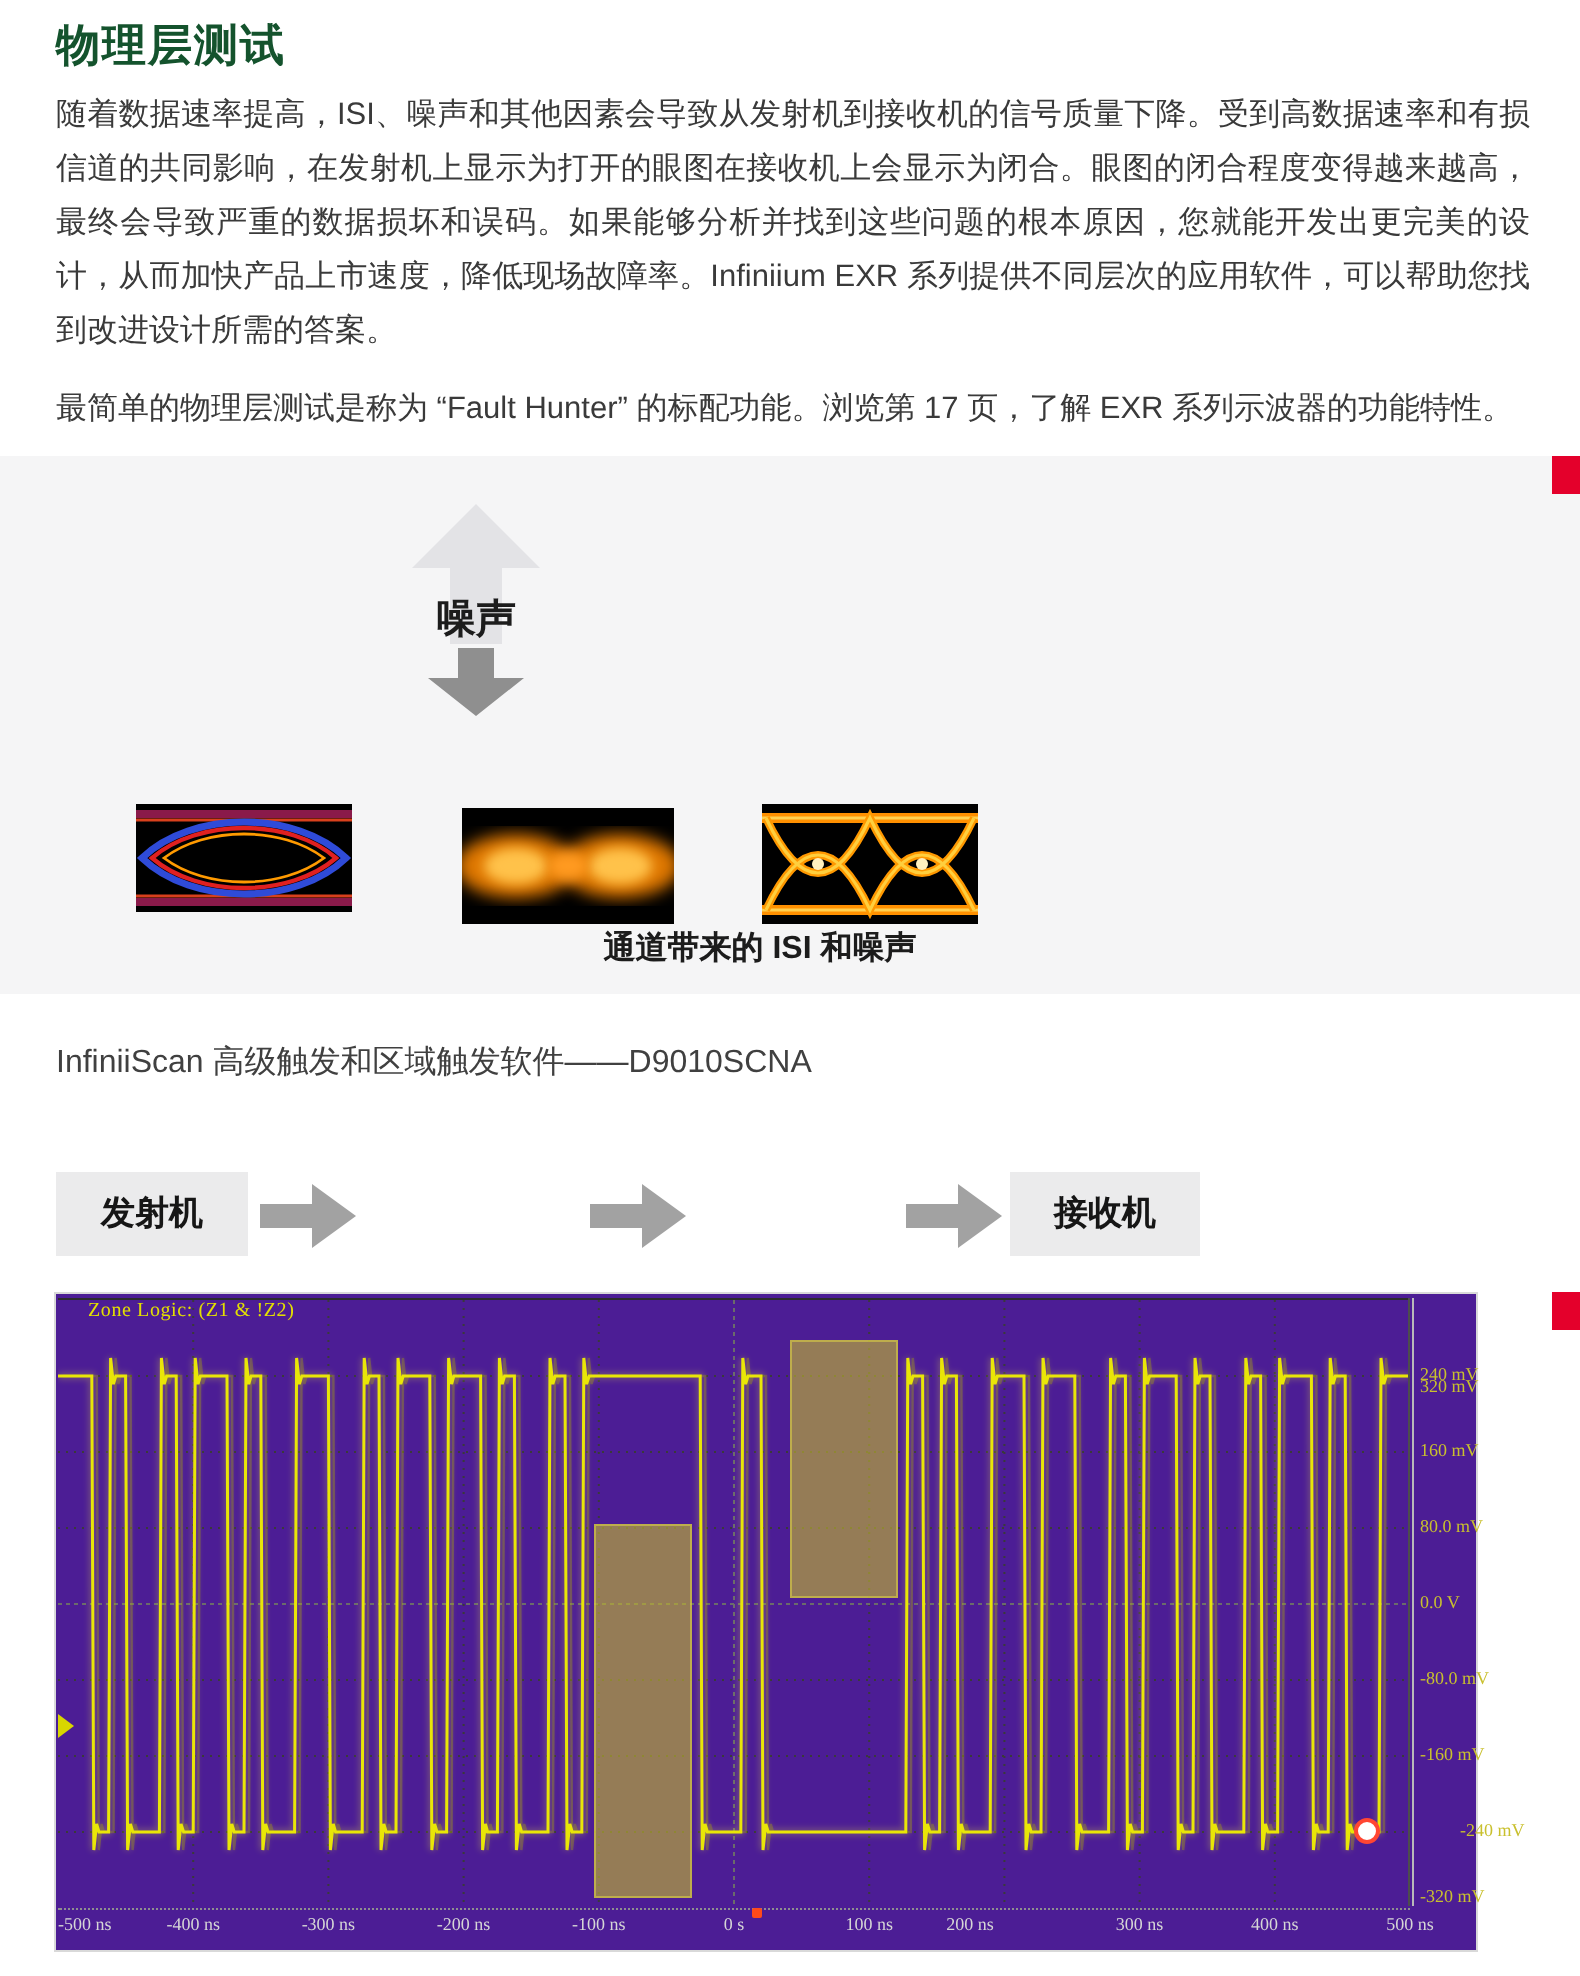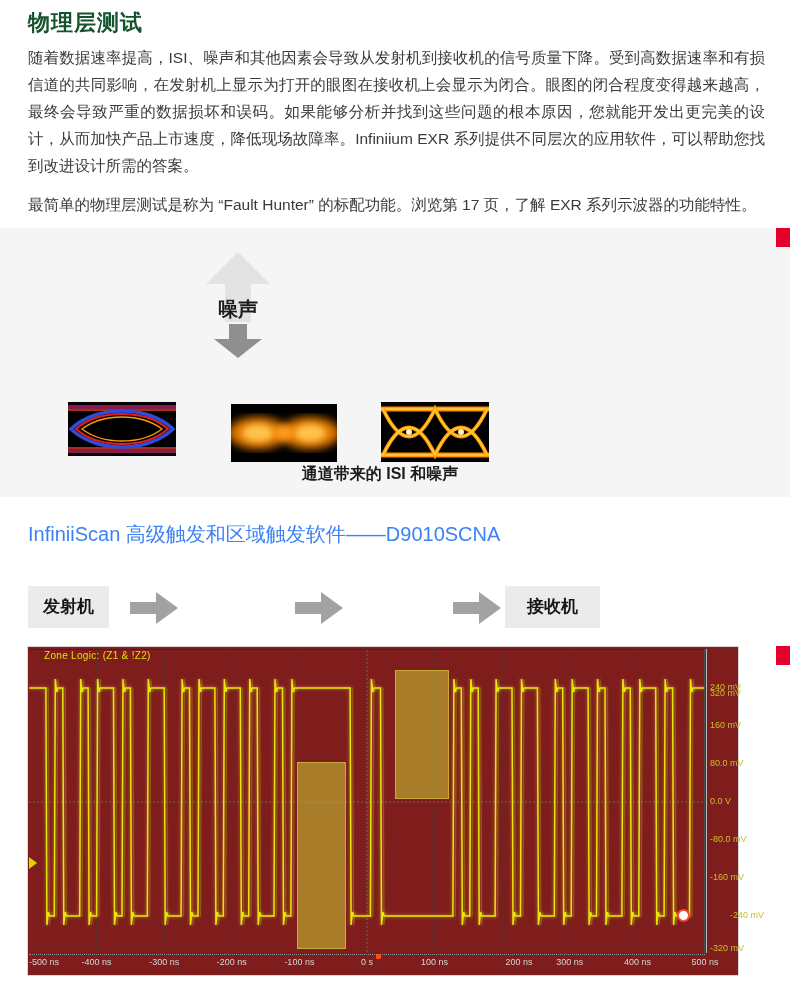--- a/index.html
+++ b/index.html
@@ -1,35 +1,35 @@
 <!DOCTYPE html>
 <html><head>
 <meta charset="utf-8">
 <style>
   html,body{margin:0;padding:0;background:#ffffff;}
   body{font-family:"Liberation Sans","DejaVu Sans",sans-serif;color:#383838;}
   #page{position:relative;width:790px;height:988px;background:#fff;overflow:hidden;}
 
   .h1{position:absolute;left:28px;top:8px;font-size:22px;font-weight:bold;color:#14532d;letter-spacing:1px;}
   .body-text{position:absolute;left:28px;width:737px;font-size:15.5px;line-height:27px;text-align:justify;color:#3a3a3a;}
-  .sec-title{position:absolute;left:28px;top:521px;font-size:20px;color:#3b82f6;}
+  .sec-title{position:absolute;left:28px;top:521px;font-size:16px;color:#404040;}
 
   
   #diagram-band{position:absolute;left:0;top:228px;width:790px;height:269px;background:#f5f5f6;}
   .dg-title{position:absolute;left:250px;top:236px;width:260px;text-align:center;font-size:16px;font-weight:bold;color:#1c1c1c;}
   .noise-label{position:absolute;left:206px;top:296px;width:64px;text-align:center;font-size:20px;font-weight:bold;color:#1c1c1c;}
   .block{position:absolute;top:358px;height:42px;background:#ebebec;color:#161616;font-size:17px;font-weight:bold;text-align:center;line-height:42px;}
   .ellipse{border-radius:50%;background:#eeeeef;}
   .arrow{position:absolute;top:364px;}
   .eye{position:absolute;background:#000;}
   .clean-label{position:absolute;left:60px;top:462px;width:130px;text-align:center;font-size:17px;font-weight:bold;color:#1c1c1c;}
   .red-tab{position:absolute;left:776px;width:14px;height:19px;background:#e4002b;}
 
   
-  #scope{position:absolute;left:27px;top:646px;width:710px;height:328px;background:#7f1d1d;border:1px solid #d9d9d9;box-sizing:content-box;}
+  #scope{position:absolute;left:27px;top:646px;width:710px;height:328px;background:#4c1d95;border:1px solid #d9d9d9;box-sizing:content-box;font-family:Liberation Serif, serif;}
   #plot{position:absolute;left:1px;top:2px;width:676px;height:304px;border-bottom:1px dotted #8f8f8f;border-top:1px solid #2c2c2c;}
   #grid,#wave{position:absolute;left:0;top:0;}
   .zone{position:absolute;background:rgba(193,183,47,0.62);border:1px solid rgba(224,214,70,0.55);box-sizing:border-box;}
   .zone-logic{position:absolute;left:16px;top:3px;font-size:10px;color:#e3e000;letter-spacing:.3px;}
   .ylab{position:absolute;left:682px;font-size:9px;color:#c9c02e;white-space:nowrap;}
   .xlab{position:absolute;top:310px;font-size:9px;color:#d6d6d6;white-space:nowrap;transform:translateX(-50%);}
   .axis-line{position:absolute;left:678px;top:2px;width:1px;height:304px;background:#b9b9b9;}
   .axis-line2{position:absolute;left:676px;top:2px;width:1px;height:304px;background:#4d4d4d;}
   .trig-dot{position:absolute;left:348px;top:307px;width:5px;height:5px;background:#ff4a1a;border-radius:1px;}
   .trig-marker{position:absolute;left:648px;top:259px;width:9px;height:9px;border:2px solid #ff4632;border-radius:50%;background:#fff;}
@@ -48,21 +48,21 @@
     <div class="dg-title">通道带来的 ISI 和噪声</div>
 
     <svg class="arrow" style="left:206px;top:24px;" width="64" height="70">
       <polygon points="32,0 64,32 45,32 45,70 19,70 19,32 0,32" fill="#e3e3e6"></polygon>
     </svg>
     <div class="noise-label" style="top:68px;">噪声</div>
     <svg class="arrow" style="left:214px;top:96px;" width="48" height="34">
       <polygon points="15,0 33,0 33,15 48,15 24,34 0,15 15,15" fill="#8f8f8f"></polygon>
     </svg>
 
-    <div class="block" style="left:28px;width:81px;">发射机</div>
+    <div class="block" style="left:28px;width:96px;">发射机</div>
     <svg class="arrow" style="left:130px;" width="48" height="32">
       <polygon points="0,10 26,10 26,0 48,16 26,32 26,22 0,22" fill="#a2a2a2"></polygon>
     </svg>
     <svg class="arrow" style="left:295px;" width="48" height="32">
       <polygon points="0,10 26,10 26,0 48,16 26,32 26,22 0,22" fill="#a2a2a2"></polygon>
     </svg>
     <svg class="arrow" style="left:453px;" width="48" height="32">
       <polygon points="0,10 26,10 26,0 48,16 26,32 26,22 0,22" fill="#a2a2a2"></polygon>
     </svg>
     <div class="block" style="left:505px;width:95px;">接收机</div>
@@ -155,21 +155,21 @@
         <div class="ylab" style="top: 296px;">-320 mV</div>
       </div>
     <div id="xlabels">
         <div class="xlab" style="left: 1px; transform: none;">-500 ns</div>
         <div class="xlab" style="left: 68.6px;">-400 ns</div>
         <div class="xlab" style="left: 136.2px;">-300 ns</div>
         <div class="xlab" style="left: 203.8px;">-200 ns</div>
         <div class="xlab" style="left: 271.4px;">-100 ns</div>
         <div class="xlab" style="left: 339px;">0 s</div>
         <div class="xlab" style="left: 406.6px;">100 ns</div>
-        <div class="xlab" style="left: 491px;">200 ns</div>
+        <div class="xlab" style="left: 457px;">200 ns</div>
         <div class="xlab" style="left: 541.8px;">300 ns</div>
         <div class="xlab" style="left: 609.4px;">400 ns</div>
         <div class="xlab" style="left: 677px;">500 ns</div>
       </div>
     <div class="trig-dot"></div>
     <div class="ch-marker"></div>
   </div>
   <div class="red-tab" style="top:646px;"></div>
 
 </div>

